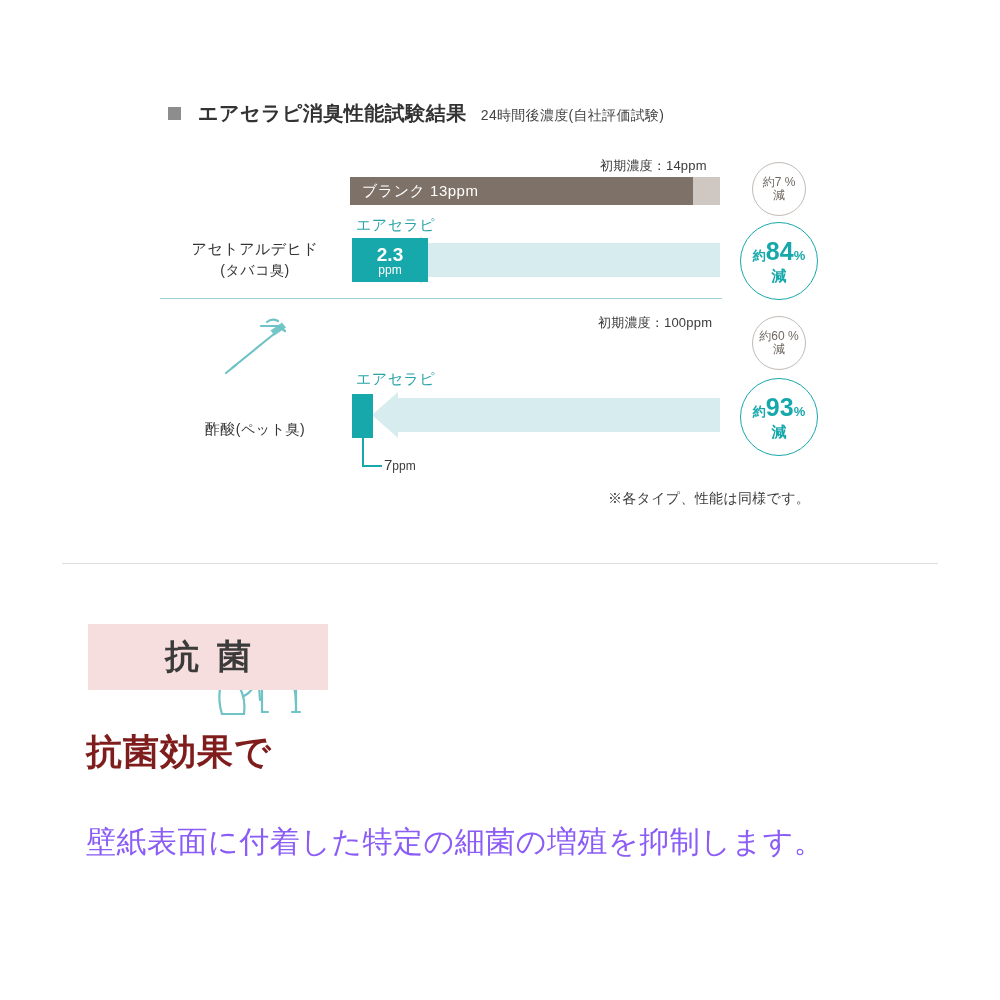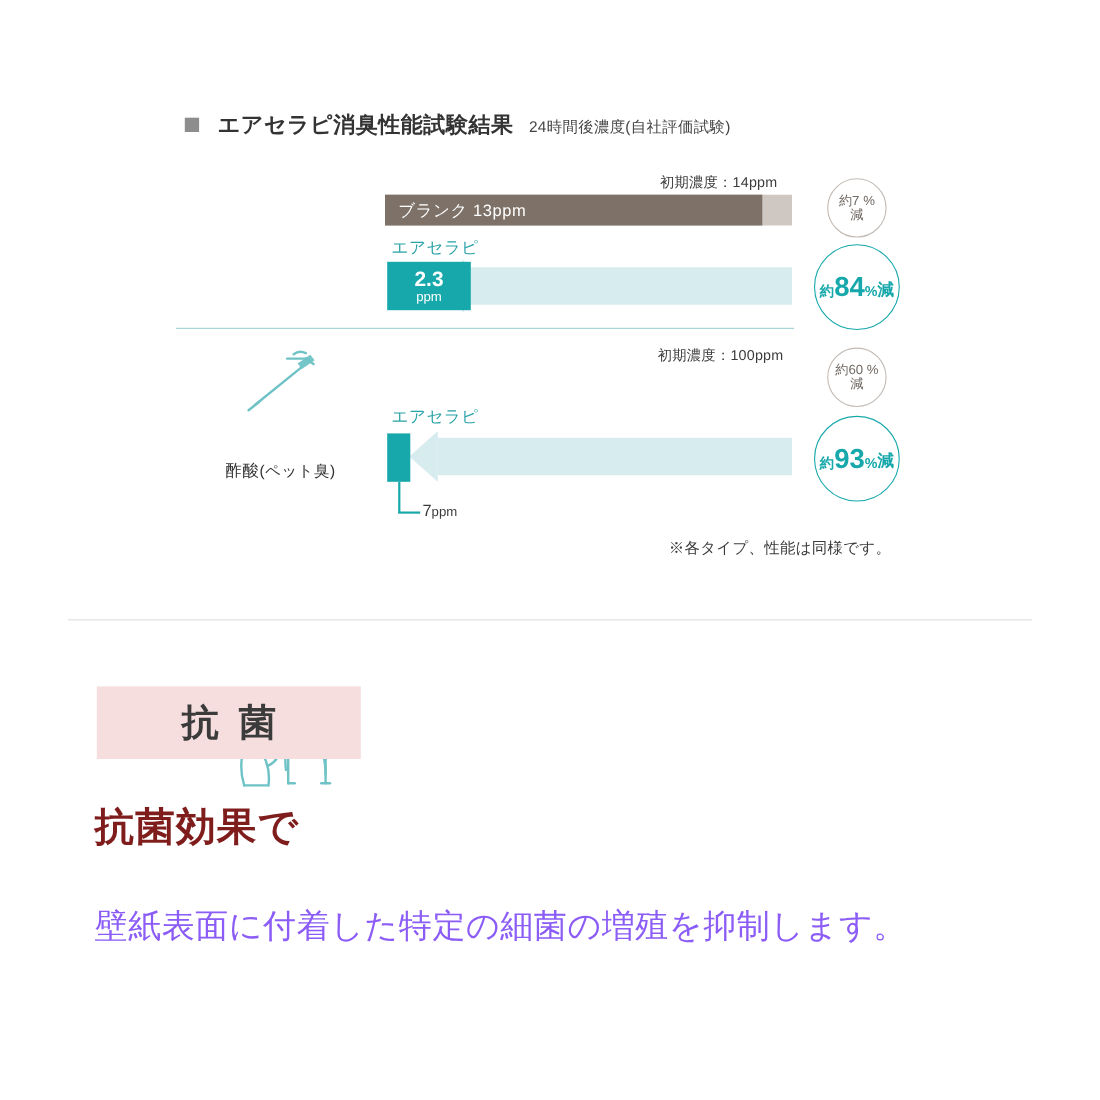--- a/index.html
+++ b/index.html
@@ -79,21 +79,21 @@
     border: 1px solid #c2bbb6; color: #6f6862;
     display: flex; flex-direction: column; align-items: center; justify-content: center;
     line-height: 1.05; background: #fff;
   }
   .badge-small .l1 { font-size: 12px; }
   .badge-small .l2 { font-size: 12px; }
 
   .badge-big {
     position: absolute; width: 78px; height: 78px; border-radius: 50%;
     border: 1.5px solid #17a8ab; color: #17a8ab; background: #fff;
-    display: flex; flex-direction: row; align-items: center; justify-content: center;
+    display: flex; flex-direction: column; align-items: center; justify-content: center;
     line-height: 1.0;
   }
   .badge-big .l1 { font-size: 13px; font-weight: bold; }
   .badge-big .l1 b { font-size: 25px; }
   .badge-big .l1 i { font-style: normal; font-size: 13px; }
   .badge-big .l2 { font-size: 15px; font-weight: bold; margin-top: 4px; }
 
   .ppm-callout {
     position: absolute; font-size: 15px; color: #3b3b3b;
   }
@@ -173,20 +173,24 @@
     <span class="air-label" style="left:356px; top:66px;">エアセラピ</span>
 
     <div class="arrow-band" style="left:422px; top:93px; width:298px; height:34px;"></div>
     <div class="arrow-head" style="left:394px; top:86px; border-top:24px solid transparent; border-bottom:24px solid transparent; border-right:28px solid #d7ecee;"></div>
 
     <div class="teal-bar" style="left:352px; top:88px; width:76px; height:44px; display:flex; flex-direction:column; align-items:center; justify-content:center;">
       <span class="v1">2.3</span>
       <span class="v2">ppm</span>
     </div>
 
+    <div class="cat-label" style="left:160px; top:88px; width:190px;">
+      <div>アセトアルデヒド</div>
+      <div class="small">(タバコ臭)</div>
+    </div>
 
     <div class="badge-small" style="left:752px; top:12px;">
       <span class="l1">約7 %</span>
       <span class="l2">減</span>
     </div>
 
     <div class="badge-big" style="left:740px; top:72px;">
       <span class="l1"><i>約</i><b>84</b><i>%</i></span>
       <span class="l2">減</span>
     </div>

